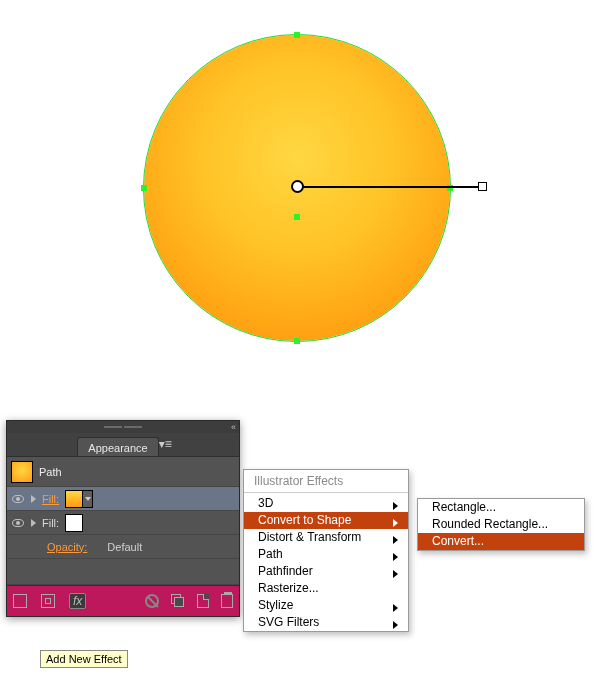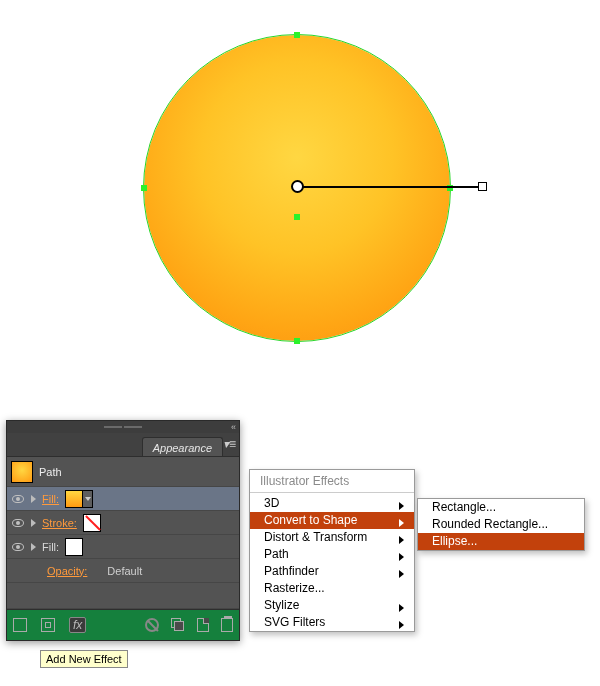--- a/index.html
+++ b/index.html
@@ -79,22 +79,21 @@
   .panel-collapse {
     position: absolute; right: 3px; top: 1px;
     font-size: 9px; color: #bbb;
   }
   .panel-tabs {
     background: #414141;
     padding: 4px 0 0 6px;
     height: 24px;
     border-bottom: 1px solid #2e2e2e;
     display: flex;
-    justify-content: flex-end;
-    font-style: italic;
+    justify-content: center;
   }
   .panel-tab {
     background: #535353;
     padding: 4px 10px 3px 10px;
     border: 1px solid #2e2e2e;
     border-bottom: none;
     border-radius: 3px 3px 0 0;
     color: #e6e6e6;
     font-size: 11px;
   }
@@ -167,21 +166,21 @@
   }
   .swatch-wrap .dd div{
     width:0;height:0;border-left:3px solid transparent;border-right:3px solid transparent;border-top:4px solid #ccc;
   }
   .row-label { color:#d9d9d9; }
   .row-label.link { color:#ff9a3c; text-decoration: underline; }
   .row-opacity { padding-left: 40px; }
   .row-opacity .val { color:#d0d0d0; margin-left:14px;}
   .panel-footer {
     height: 26px;
-    background: #15803d;
+    background: #be185d;
     border-top: 1px solid #2e2e2e;
     display:flex; align-items:center;
     padding: 15px 6px;
     gap: 14px;
     color:#b8b8b8;
   }
   .footer-sq {
     width: 14px; height: 14px; border:1px solid #aaa;
     position:relative;
   }
@@ -207,21 +206,21 @@
 
   
   .menu {
     position:absolute;
     background:#fff;
     border:1px solid #9a9a9a;
     box-shadow: 2px 3px 6px rgba(0,0,0,.25);
     font-size:12px;
     color:#000;
   }
-  .menu1 { left: 249px; top: 469px; width: 166px; }
+  .menu1 { left: 243px; top: 469px; width: 166px; }
   .menu-header {
     color:#8a8a8a; padding:4px 10px 2px 10px;
     font-size:12px;
   }
   .menu hr { border:none; border-top:1px solid #ccc; margin:2px 0;}
   .menu-item {
     padding: 2px 10px 2px 14px;
     display:flex; justify-content:space-between; align-items:flex-end;
     height:17px;
   }
@@ -285,30 +284,20 @@
       <div class="tri"></div>
       <span class="row-label link">Fill:</span>
       <div class="swatch-wrap">
         <div class="swatch grad"></div>
         <div class="dd">
             <div></div>
           </div>
       </div>
     </div>
 
-    <div class="row">
-      <div class="vis">
-          <div class="eye"></div>
-        </div>
-      <div class="tri"></div>
-      <span class="row-label link">Stroke:</span>
-      <div class="swatch-wrap">
-        <div class="swatch none"></div>
-      </div>
-    </div>
 
     <div class="row">
       <div class="vis">
           <div class="eye"></div>
         </div>
       <div class="tri"></div>
       <span class="row-label">Fill:</span>
       <div class="swatch-wrap">
         <div class="swatch white"></div>
       </div>
@@ -379,16 +368,16 @@
 
 <div class="menu menu2">
   <div id="menu2-items">
       <div class="menu-item">
         <span>Rectangle...</span>
       </div>
       <div class="menu-item">
         <span>Rounded Rectangle...</span>
       </div>
       <div class="menu-item hi">
-        <span>Ellipse...</span>
+        <span>Convert...</span>
       </div>
     </div>
 </div>
 
 </body></html>

